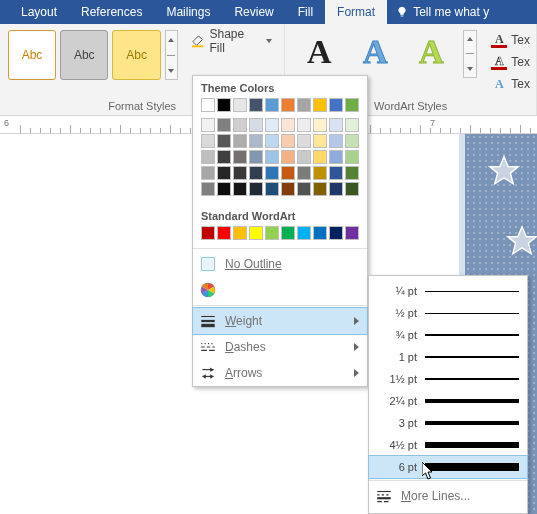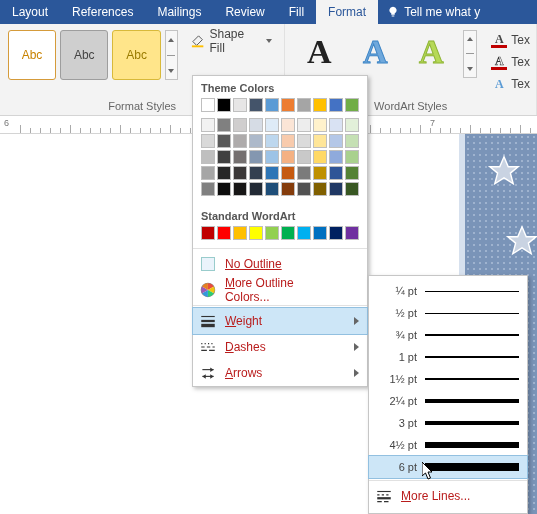--- a/index.html
+++ b/index.html
@@ -1,19 +1,19 @@
 <!DOCTYPE html>
 <html><head>
 <meta charset="utf-8">
 <style>
   * { box-sizing: border-box; margin: 0; padding: 0; font-family: "Segoe UI", Tahoma, sans-serif; }
   body { width: 537px; height: 514px; overflow: hidden; background: #fff; position: relative; font-size: 12px; color: #444; }
 
   
-  .tabs { display: flex; height: 24px; background: #2b579a; color: #fff; align-items: stretch; padding-left: 0; }
+  .tabs { display: flex; height: 24px; background: #2b579a; color: #fff; align-items: stretch; padding-left: 9px; }
   .tab { padding: 0 12px; line-height: 24px; font-size: 12px; cursor: pointer; }
   .tab.active { background: #f3f3f3; color: #2b579a; }
   .tell-me { display: flex; align-items: center; gap: 4px; padding: 0 8px; flex: 1; }
   .tell-me svg { width: 14px; height: 14px; }
 
   
   .ribbon { height: 92px; background: #f3f3f3; border-bottom: 1px solid #d4d4d4; display: flex; position: relative; }
   .group { border-right: 1px solid #e1e1e1; display: flex; flex-direction: column; }
   .group-label { text-align: center; font-size: 11px; color: #666; padding: 2px 0 3px; }
 
@@ -58,21 +58,21 @@
   
   .panel { position: absolute; background: #fff; border: 1px solid #c6c6c6; box-shadow: 2px 2px 4px rgba(0,0,0,0.25); }
   .outline-panel { left: 192px; top: 75px; width: 176px; }
   .panel h4 { font-size: 11px; font-weight: bold; color: #555; padding: 6px 8px 4px; }
   .swatches { display: flex; flex-wrap: wrap; gap: 2px; padding: 0 8px 6px; }
   .sw { width: 14px; height: 14px; border: 1px solid #bfbfbf; cursor: pointer; }
   .theme-row1 .sw { height: 14px; }
   .shade-col { display: flex; flex-direction: column; gap: 2px; }
   .theme-shades { display: flex; gap: 2px; padding: 0 8px 8px; }
   .sep { height: 1px; background: #e1e1e1; margin: 2px 0; }
-  .menu-item { display: flex; align-items: center; gap: 8px; height: 26px; padding: 0 26px 0 6px; cursor: pointer; font-size: 12px; color: #b91c1c; position: relative; }
+  .menu-item { display: flex; align-items: center; gap: 8px; height: 26px; padding: 0 26px 0 6px; cursor: pointer; font-size: 12px; color: #737373; position: relative; }
   .menu-item:hover, .menu-item.hover { background: #cde6f7; outline: 1px solid #92c0e0; }
   .menu-item .sub-arrow { position: absolute; right: 8px; width: 0; height: 0; border-top: 4px solid transparent; border-bottom: 4px solid transparent; border-left: 5px solid #666; }
   .mi-ico { width: 18px; height: 18px; display: inline-flex; align-items: center; justify-content: center; }
   .u { text-decoration: underline; }
 
   
   .weight-panel { left: 368px; top: 275px; width: 160px; padding: 4px 0; }
   .w-item { display: flex; align-items: center; height: 22px; padding: 0 8px; gap: 8px; cursor: pointer; }
   .w-item:hover, .w-item.hover { background: #cde6f7; outline: 1px solid #92c0e0; }
   .w-label { width: 40px; text-align: right; font-size: 11px; color: #444; }
@@ -333,21 +333,20 @@
         <svg viewBox="0 0 16 16">
           <circle cx="8" cy="8" r="6" fill="none" stroke="#888"></circle>
           <path d="M8 2 A6 6 0 0 1 13.2 5 L8 8 Z" fill="#e74c3c"></path>
           <path d="M13.2 5 A6 6 0 0 1 13.2 11 L8 8 Z" fill="#f1c40f"></path>
           <path d="M13.2 11 A6 6 0 0 1 8 14 L8 8 Z" fill="#2ecc71"></path>
           <path d="M8 14 A6 6 0 0 1 2.8 11 L8 8 Z" fill="#3498db"></path>
           <path d="M2.8 11 A6 6 0 0 1 2.8 5 L8 8 Z" fill="#9b59b6"></path>
           <path d="M2.8 5 A6 6 0 0 1 8 2 L8 8 Z" fill="#e67e22"></path>
         </svg>
       </span>
-    <span><span><span class="u">M</span>ore Outline Colors...</span></span>
   </div>
   <div class="sep"></div>
   <div class="menu-item hover">
     <span class="mi-ico">
         <svg viewBox="0 0 16 16">
           <line x1="2" y1="4" x2="14" y2="4" stroke="#333" stroke-width="1"></line>
           <line x1="2" y1="8" x2="14" y2="8" stroke="#333" stroke-width="2"></line>
           <line x1="2" y1="12" x2="14" y2="12" stroke="#333" stroke-width="3"></line>
         </svg>
       </span>

